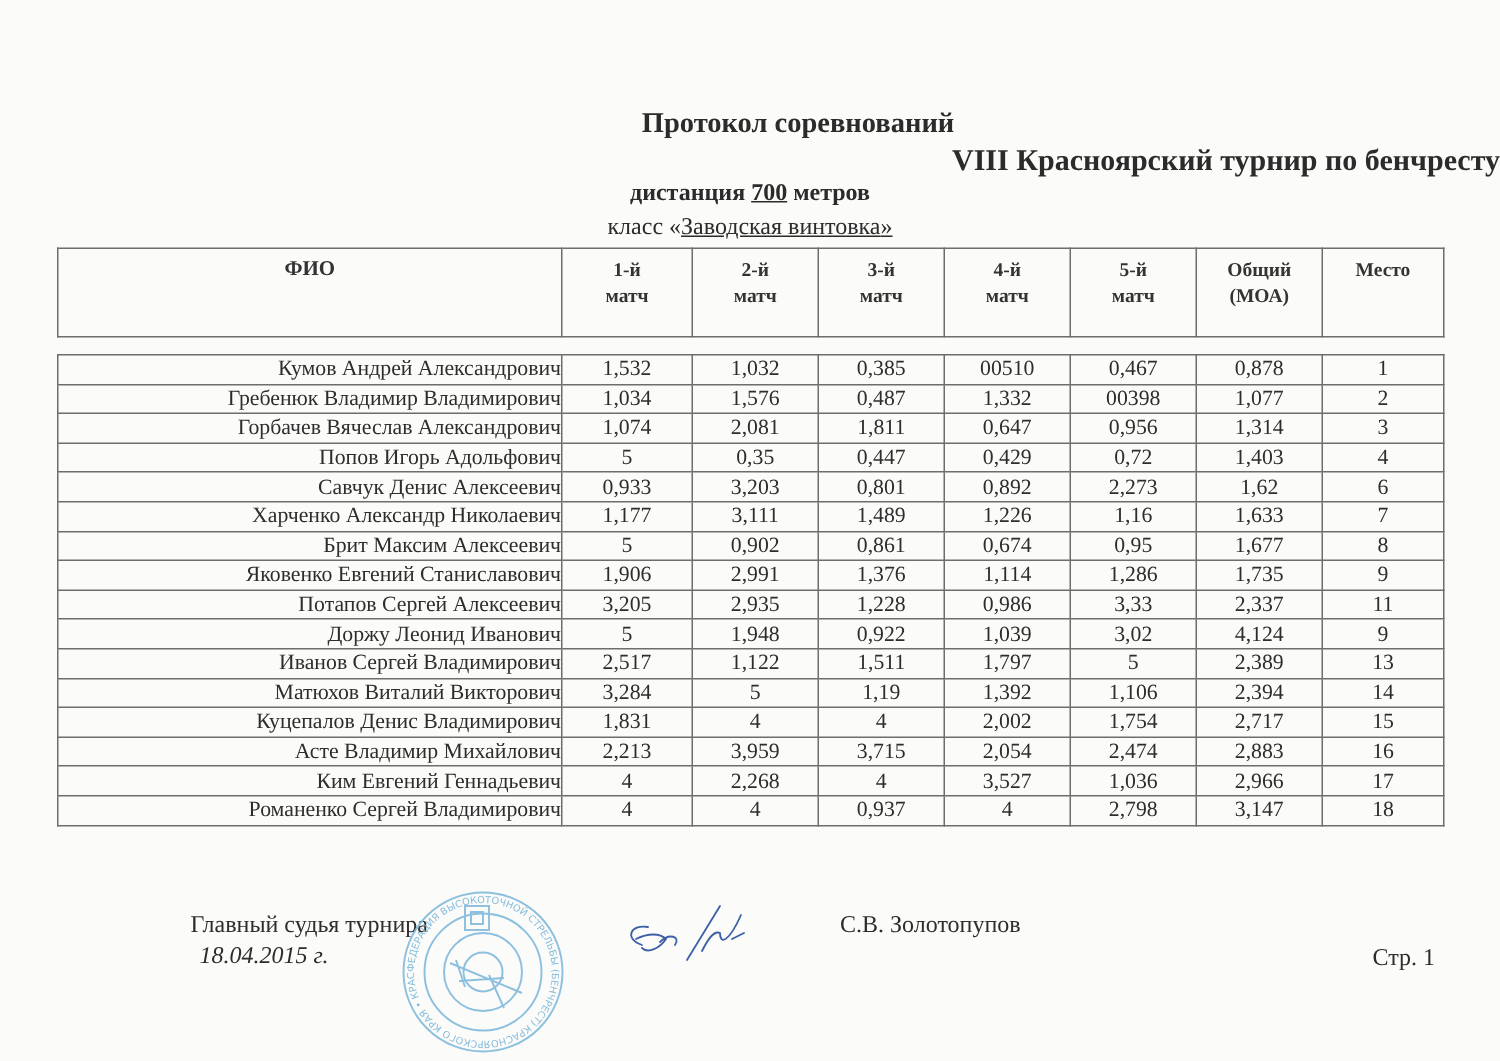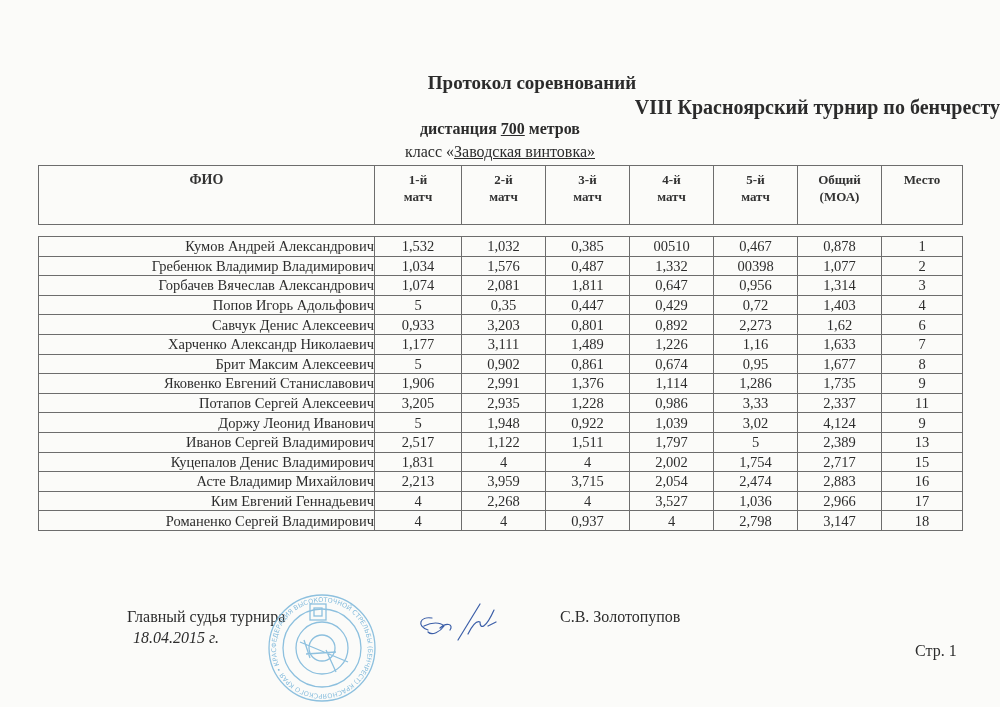--- a/index.html
+++ b/index.html
@@ -22,21 +22,21 @@
   #head-table th { vertical-align:top; font-weight:bold; font-size:13px; line-height:17px; padding-top:5px; text-align:center; color:#333; }
   #head-table th.fio { font-size:14px; }
   #data-table { left:38px; top:236px; width:924px; }
   #data-table td { height:18.6px; font-size:14.5px; line-height:18px; text-align:center; color:#2d2d2d; }
   #data-table td.name { text-align:right; padding-left:6px; font-size:14.5px; }
 
   .footer { position:absolute; font-size:16px; color:#2d2d2d; }
   #f-judge { left:127px; top:608px; }
   #f-date { left:133px; top:629px;font-style:italic; }
   #f-sig-name { left:560px; top:608px; }
-  #f-page { left:915px; top:630px;margin-top:12px; }
+  #f-page { left:915px; top:630px; }
 
   .stamp { position:absolute; left:266px; top:592px; width:112px; height:112px; }
   .signature { position:absolute; left:410px; top:600px; width:100px; height:50px; }
 </style>
 </head>
 <body>
 
 <div>
   <div class="t1" id="t-l1" style="font-weight:bold">Протокол соревнований</div>
   <div class="t1" id="t-l2" style="font-weight:bold">VIII Красноярский турнир по бенчресту</div>
@@ -203,20 +203,30 @@
       </tr>
       <tr>
         <td class="name">Иванов Сергей Владимирович</td>
         <td>2,517</td>
         <td>1,122</td>
         <td>1,511</td>
         <td>1,797</td>
         <td>5</td>
         <td>2,389</td>
         <td>13</td>
+      </tr>
+      <tr>
+        <td class="name">Матюхов Виталий Викторович</td>
+        <td>3,284</td>
+        <td>5</td>
+        <td>1,19</td>
+        <td>1,392</td>
+        <td>1,106</td>
+        <td>2,394</td>
+        <td>14</td>
       </tr>
       <tr>
         <td class="name">Куцепалов Денис Владимирович</td>
         <td>1,831</td>
         <td>4</td>
         <td>4</td>
         <td>2,002</td>
         <td>1,754</td>
         <td>2,717</td>
         <td>15</td>

